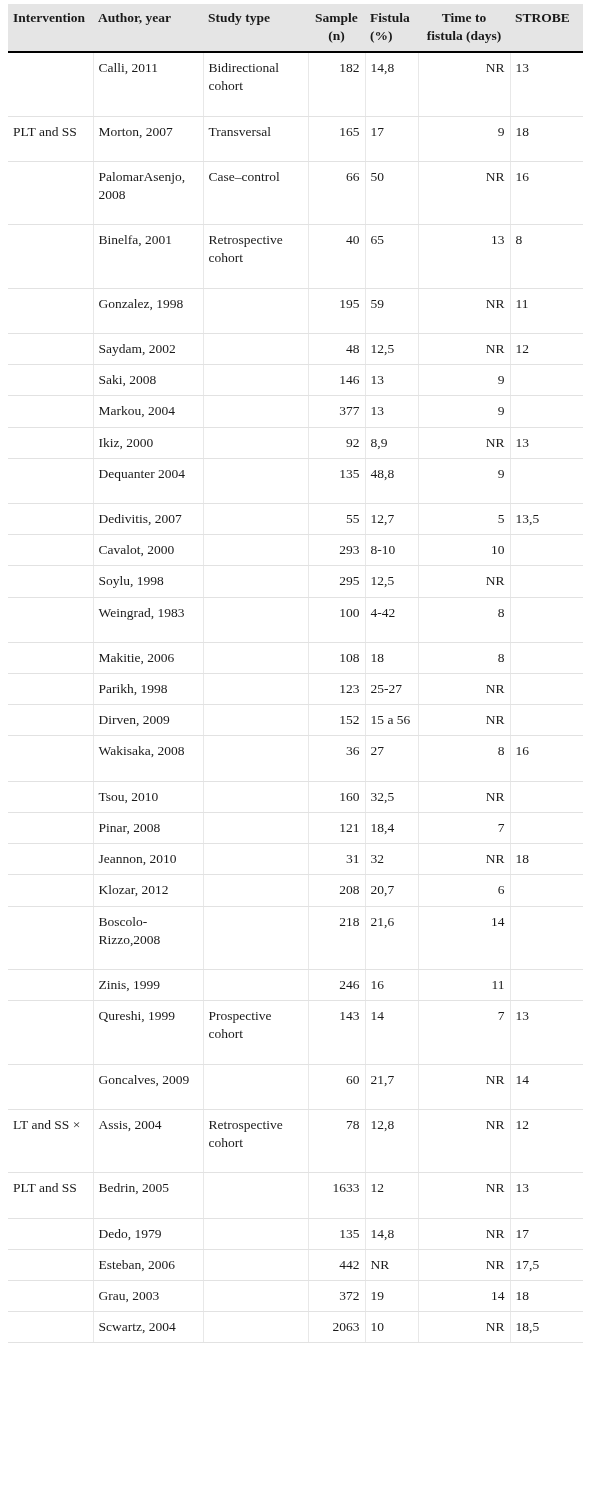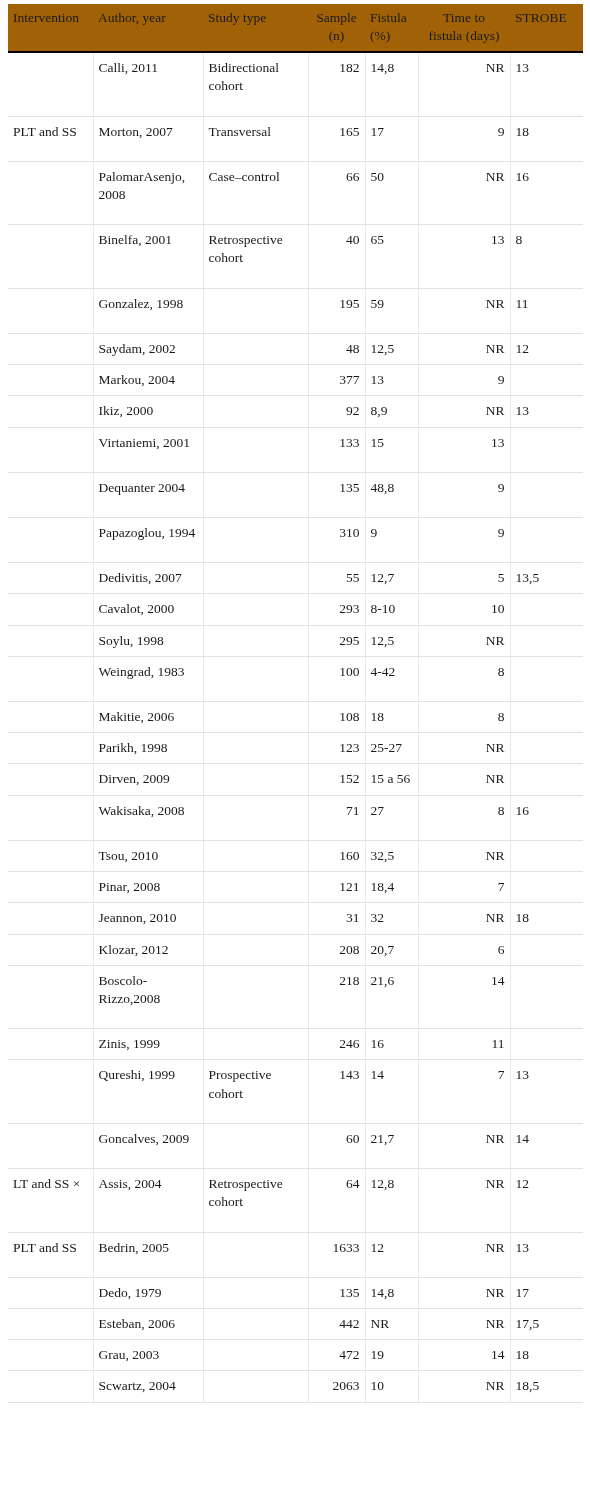--- a/index.html
+++ b/index.html
@@ -36,22 +36,22 @@
   col.c-intervention { width: 85px; }
   col.c-author       { width: 110px; }
   col.c-studytype    { width: 105px; }
   col.c-sample       { width: 57px; }
   col.c-fistula      { width: 53px; }
   col.c-time         { width: 92px; }
   col.c-strobe       { width: 73px; }
 
   
   thead th {
-    background: #a16207;
-    font-weight: normal;
+    background: #e5e5e5;
+    font-weight: bold;
     vertical-align: top;
     padding: 5px 5px 7px 5px;
     border: none;
     font-size: 13.5px;
     line-height: 1.3;
   }
   thead tr.head-row th { border-bottom: 2.5px solid #000000; }
 
   th.align-left   { text-align: left; }
   th.align-right  { text-align: center; }
@@ -169,60 +169,51 @@
           <td class="txt"></td>
           <td class="txt">Saydam, 2002</td>
           <td class="txt"></td>
           <td class="num">48</td>
           <td class="txt">12,5</td>
           <td class="num">NR</td>
           <td class="txt">12</td>
         </tr>
         <tr>
           <td class="txt"></td>
+          <td class="txt">Saki, 2008</td>
+          <td class="txt"></td>
+          <td class="num">146</td>
+          <td class="txt">13</td>
+          <td class="num">9</td>
+          <td class="txt"></td>
+        </tr>
+        <tr>
+          <td class="txt"></td>
           <td class="txt">Markou, 2004</td>
           <td class="txt"></td>
           <td class="num">377</td>
           <td class="txt">13</td>
           <td class="num">9</td>
           <td class="txt"></td>
         </tr>
         <tr>
           <td class="txt"></td>
           <td class="txt">Ikiz, 2000</td>
           <td class="txt"></td>
           <td class="num">92</td>
           <td class="txt">8,9</td>
           <td class="num">NR</td>
           <td class="txt">13</td>
         </tr>
         <tr class="tall">
           <td class="txt"></td>
-          <td class="txt">Virtaniemi, 2001</td>
-          <td class="txt"></td>
-          <td class="num">133</td>
-          <td class="txt">15</td>
-          <td class="num">13</td>
-          <td class="txt"></td>
-        </tr>
-        <tr class="tall">
-          <td class="txt"></td>
           <td class="txt">Dequanter 2004</td>
           <td class="txt"></td>
           <td class="num">135</td>
           <td class="txt">48,8</td>
-          <td class="num">9</td>
-          <td class="txt"></td>
-        </tr>
-        <tr class="tall">
-          <td class="txt"></td>
-          <td class="txt">Papazoglou, 1994</td>
-          <td class="txt"></td>
-          <td class="num">310</td>
-          <td class="txt">9</td>
           <td class="num">9</td>
           <td class="txt"></td>
         </tr>
         <tr>
           <td class="txt"></td>
           <td class="txt">Dedivitis, 2007</td>
           <td class="txt"></td>
           <td class="num">55</td>
           <td class="txt">12,7</td>
           <td class="num">5</td>
@@ -279,21 +270,21 @@
           <td class="txt"></td>
           <td class="num">152</td>
           <td class="txt">15 a 56</td>
           <td class="num">NR</td>
           <td class="txt"></td>
         </tr>
         <tr class="tall">
           <td class="txt"></td>
           <td class="txt">Wakisaka, 2008</td>
           <td class="txt"></td>
-          <td class="num">71</td>
+          <td class="num">36</td>
           <td class="txt">27</td>
           <td class="num">8</td>
           <td class="txt">16</td>
         </tr>
         <tr>
           <td class="txt"></td>
           <td class="txt">Tsou, 2010</td>
           <td class="txt"></td>
           <td class="num">160</td>
           <td class="txt">32,5</td>
@@ -360,21 +351,21 @@
           <td class="txt"></td>
           <td class="num">60</td>
           <td class="txt">21,7</td>
           <td class="num">NR</td>
           <td class="txt">14</td>
         </tr>
         <tr class="tall">
           <td class="txt">LT and SS ×</td>
           <td class="txt">Assis, 2004</td>
           <td class="txt">Retrospective cohort</td>
-          <td class="num">64</td>
+          <td class="num">78</td>
           <td class="txt">12,8</td>
           <td class="num">NR</td>
           <td class="txt">12</td>
         </tr>
         <tr class="tall">
           <td class="txt">PLT and SS</td>
           <td class="txt">Bedrin, 2005</td>
           <td class="txt"></td>
           <td class="num">1633</td>
           <td class="txt">12</td>
@@ -396,21 +387,21 @@
           <td class="txt"></td>
           <td class="num">442</td>
           <td class="txt">NR</td>
           <td class="num">NR</td>
           <td class="txt">17,5</td>
         </tr>
         <tr>
           <td class="txt"></td>
           <td class="txt">Grau, 2003</td>
           <td class="txt"></td>
-          <td class="num">472</td>
+          <td class="num">372</td>
           <td class="txt">19</td>
           <td class="num">14</td>
           <td class="txt">18</td>
         </tr>
         <tr>
           <td class="txt"></td>
           <td class="txt">Scwartz, 2004</td>
           <td class="txt"></td>
           <td class="num">2063</td>
           <td class="txt">10</td>

